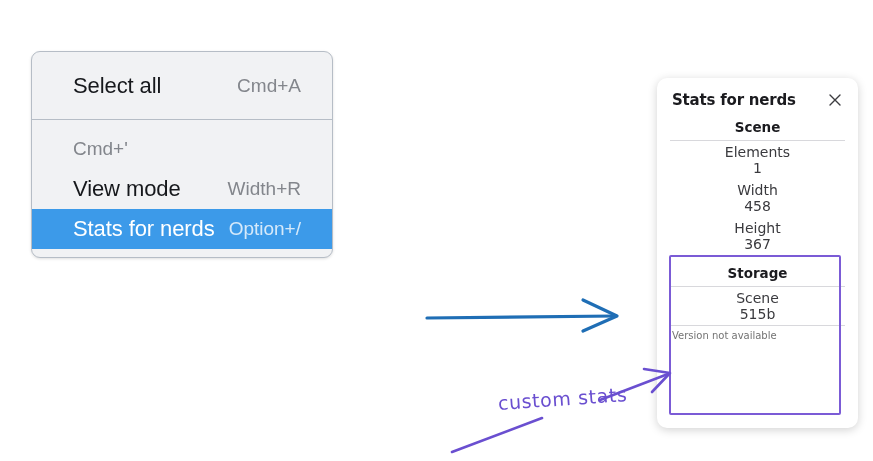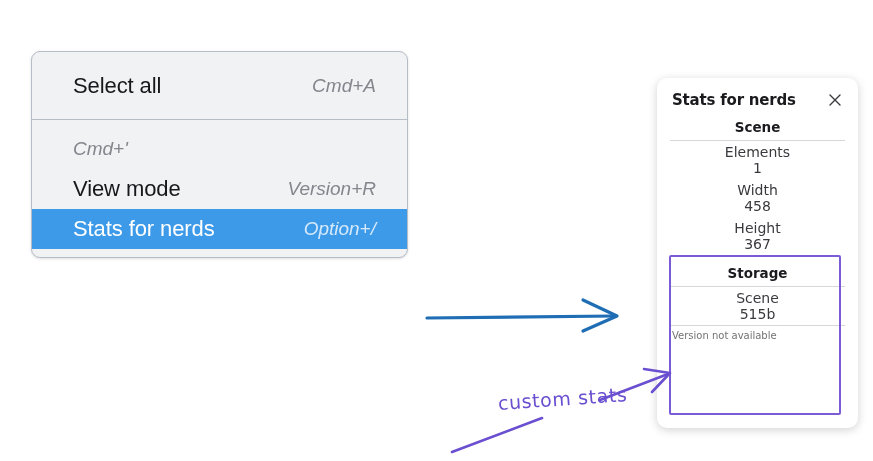--- a/index.html
+++ b/index.html
@@ -13,21 +13,21 @@
     position: relative;
     overflow: hidden;
     font-family: "Liberation Sans", sans-serif;
   }
 
   
   #context-menu {
     position: absolute;
     left: 31px;
     top: 51px;
-    width: 377px;
+    width: 302px;
     background: #f1f2f4;
     border: 1px solid #b6bdc6;
     border-radius: 9px;
     box-shadow: 0 1px 3px rgba(0,0,0,0.13);
     box-sizing: border-box;
     overflow: hidden;
   }
   .menu-group {
     padding: 9px 0 8px 0;
   }
@@ -46,21 +46,20 @@
   .menu-label {
     font-size: 22px;
     color: #16181c;
     letter-spacing: -0.1px;
     white-space: nowrap;
   }
   .menu-shortcut {
     font-size: 19px;
     color: #83868c;
     white-space: nowrap;
-    font-style: italic;
   }
   .menu-row.selected {
     background: #3c9ae9;
   }
   .menu-row.selected .menu-label { color: #ffffff; }
   .menu-row.selected .menu-shortcut { color: #d5e9fa; text-align: center; }
 
   
   #stats-panel {
     position: absolute;
@@ -166,21 +165,21 @@
       <span class="menu-shortcut">Cmd+A</span>
     </div>
   </div>
 
   <div class="menu-group">
     <div class="menu-row">
       <span class="menu-shortcut">Cmd+'</span>
     </div>
     <div class="menu-row">
       <span class="menu-label">View mode</span>
-      <span class="menu-shortcut">Version+R</span>
+      <span class="menu-shortcut">Width+R</span>
     </div>
     <div class="menu-row selected">
       <span class="menu-label">Stats for nerds</span>
       <span class="menu-shortcut">Option+/</span>
     </div>
   </div>
 
 </div>
 
 <div id="stats-panel">

